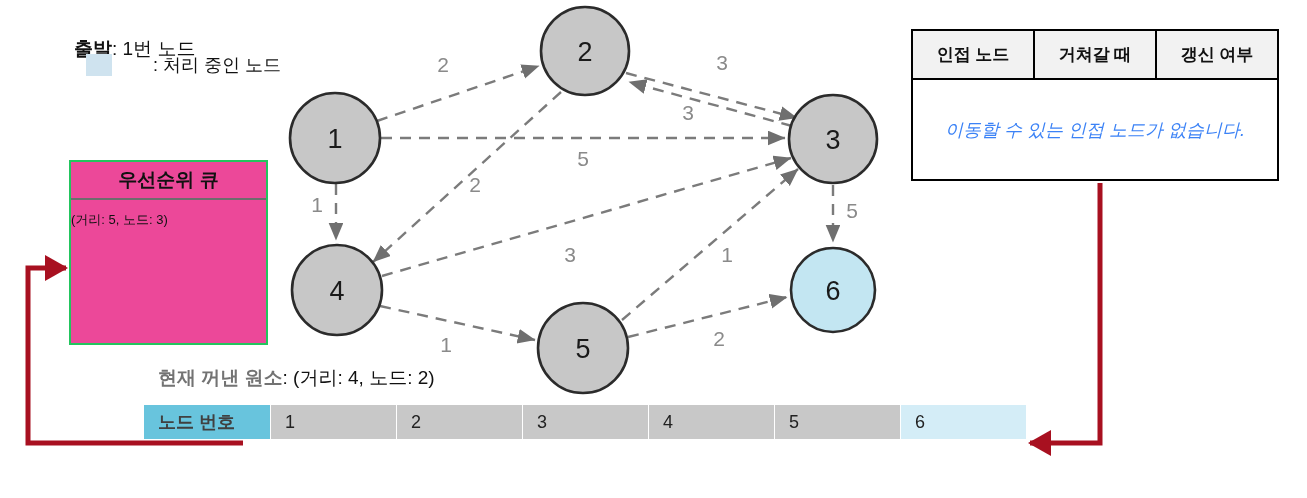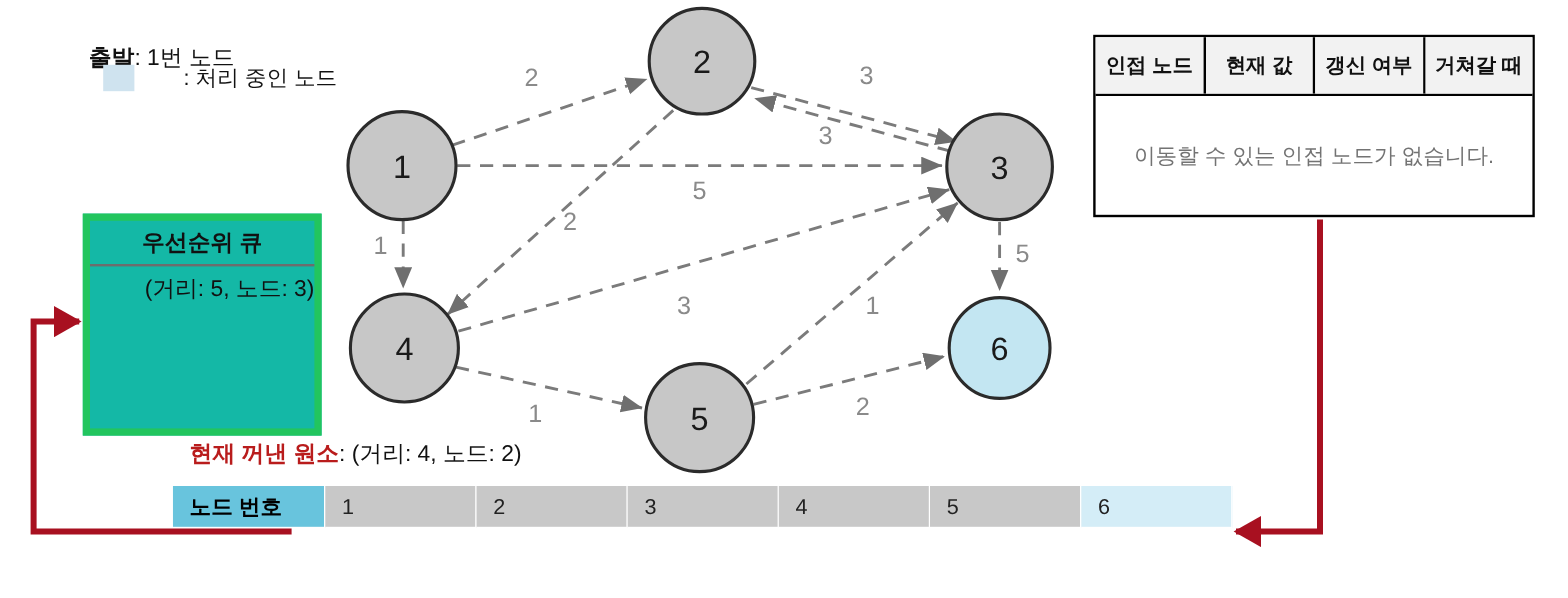--- a/index.html
+++ b/index.html
@@ -11,60 +11,60 @@
   .legend{position:absolute;left:74px;top:20px;}
   .legend-row{display:flex;align-items:center;height:30px;}
   .legend-start{font-size:19px;line-height:30px;white-space:nowrap;margin-top:28px;}
   .legend-start b{font-weight:bold;}
   .swatch{width:26px;height:22px;margin-left:12px;margin-right:9px;}
   .sw-active{background:#cfe3ef;}
   .sw-visited{background:#c4c4c4;}
   .legend-text{font-size:18px;white-space:nowrap;margin-left:32px;}
 
   
-  .pq{position:absolute;left:69px;top:178px;width:199px;height:185px;
-      border:6px solid #22c55e;background:#14b8a6;box-sizing:border-box;}
+  .pq{position:absolute;left:69px;top:160px;width:199px;height:185px;
+      border:2px solid #22c55e;background:#ec4899;box-sizing:border-box;}
   .pq-title{height:36px;border-bottom:2px solid #6d6d6d;display:flex;
             align-items:center;justify-content:center;font-size:19px;font-weight:bold;}
   .pq-body{padding-top:6px;}
-  .pq-item{font-size:19px;text-align:right;line-height:28px;}
+  .pq-item{font-size:13px;text-align:left;line-height:28px;}
 
   
   .infotable{position:absolute;left:911px;top:29px;width:368px;height:152px;
              border:2px solid #000;background:#fff;box-sizing:border-box;}
   .it-head{display:flex;height:47px;border-bottom:2px solid #000;}
   .it-th{flex:1;display:flex;align-items:center;justify-content:center;
          font-size:17px;font-weight:bold;background:#f2f2f2;
          border-right:2px solid #000;box-sizing:border-box;}
   .it-th:last-child{border-right:none;}
   .it-body{height:99px;display:flex;align-items:center;justify-content:center;}
-  .it-msg{font-size:18px;color:#737373;}
+  .it-msg{font-size:18px;color:#3b82f6;font-style:italic;}
 
   
   svg.graph{position:absolute;left:0;top:0;width:1307px;height:498px;
             pointer-events:none;}
   .node-circle{stroke:#2b2b2b;stroke-width:2.6;}
   .node-gray{fill:#c7c7c7;}
   .node-active{fill:#c3e6f2;}
   .node-label{font-family:"Liberation Sans",sans-serif;font-size:27px;
               fill:#1a1a1a;text-anchor:middle;dominant-baseline:central;}
   .edge{stroke:#7b7b7b;stroke-width:2.4;stroke-dasharray:11 8;fill:none;}
   .wlabel{font-family:"Liberation Sans",sans-serif;font-size:21px;
           fill:#8a8a8a;text-anchor:middle;}
   .redline{stroke:#a81020;stroke-width:5;fill:none;}
 
   
   .current{position:absolute;left:158px;top:365px;font-size:19px;white-space:nowrap;}
-  .current .em{color:#b91c1c;font-weight:bold;}
+  .current .em{color:#737373;font-weight:bold;}
 
   
   .dist{position:absolute;left:143px;top:404px;border-collapse:collapse;}
   .dist td{height:35px;font-size:18px;padding:0 0 0 14px;
            border:1px solid #ffffff;box-sizing:border-box;}
-  .dist .rowhead{width:127px;background:#68c4dd;font-weight:bold;color:#000000;}
+  .dist .rowhead{width:127px;background:#68c4dd;font-weight:bold;color:#404040;}
   .dist .hcell{width:126px;background:#c8c8c8;color:#222;}
   .dist .hcell.hl{background:#d4edf7;}
   .dist .vcell{width:126px;background:#fff;color:#222;border:1px solid #bdbdbd;}
 </style>
 </head>
 <body>
 
 <div id="stage">
 
   <div class="legend">
@@ -80,23 +80,22 @@
   <div class="pq">
     <div class="pq-title">우선순위 큐</div>
     <div class="pq-body">
       <div class="pq-item">(거리: 5, 노드: 3)</div>
     </div>
   </div>
 
   <div class="infotable">
     <div class="it-head">
       <div class="it-th">인접 노드</div>
-      <div class="it-th">현재 값</div>
+      <div class="it-th">거쳐갈 때</div>
       <div class="it-th">갱신 여부</div>
-      <div class="it-th">거쳐갈 때</div>
     </div>
     <div class="it-body">
       <div class="it-msg">이동할 수 있는 인접 노드가 없습니다.</div>
     </div>
   </div>
 
   <svg class="graph" viewBox="0 0 1307 498">
     <defs>
       <marker id="ah" markerWidth="9" markerHeight="9" refX="7.2" refY="3.1" orient="auto" markerUnits="strokeWidth">
         <path d="M0,0 L7.4,3.1 L0,6.2 z" fill="#6f6f6f"></path>

